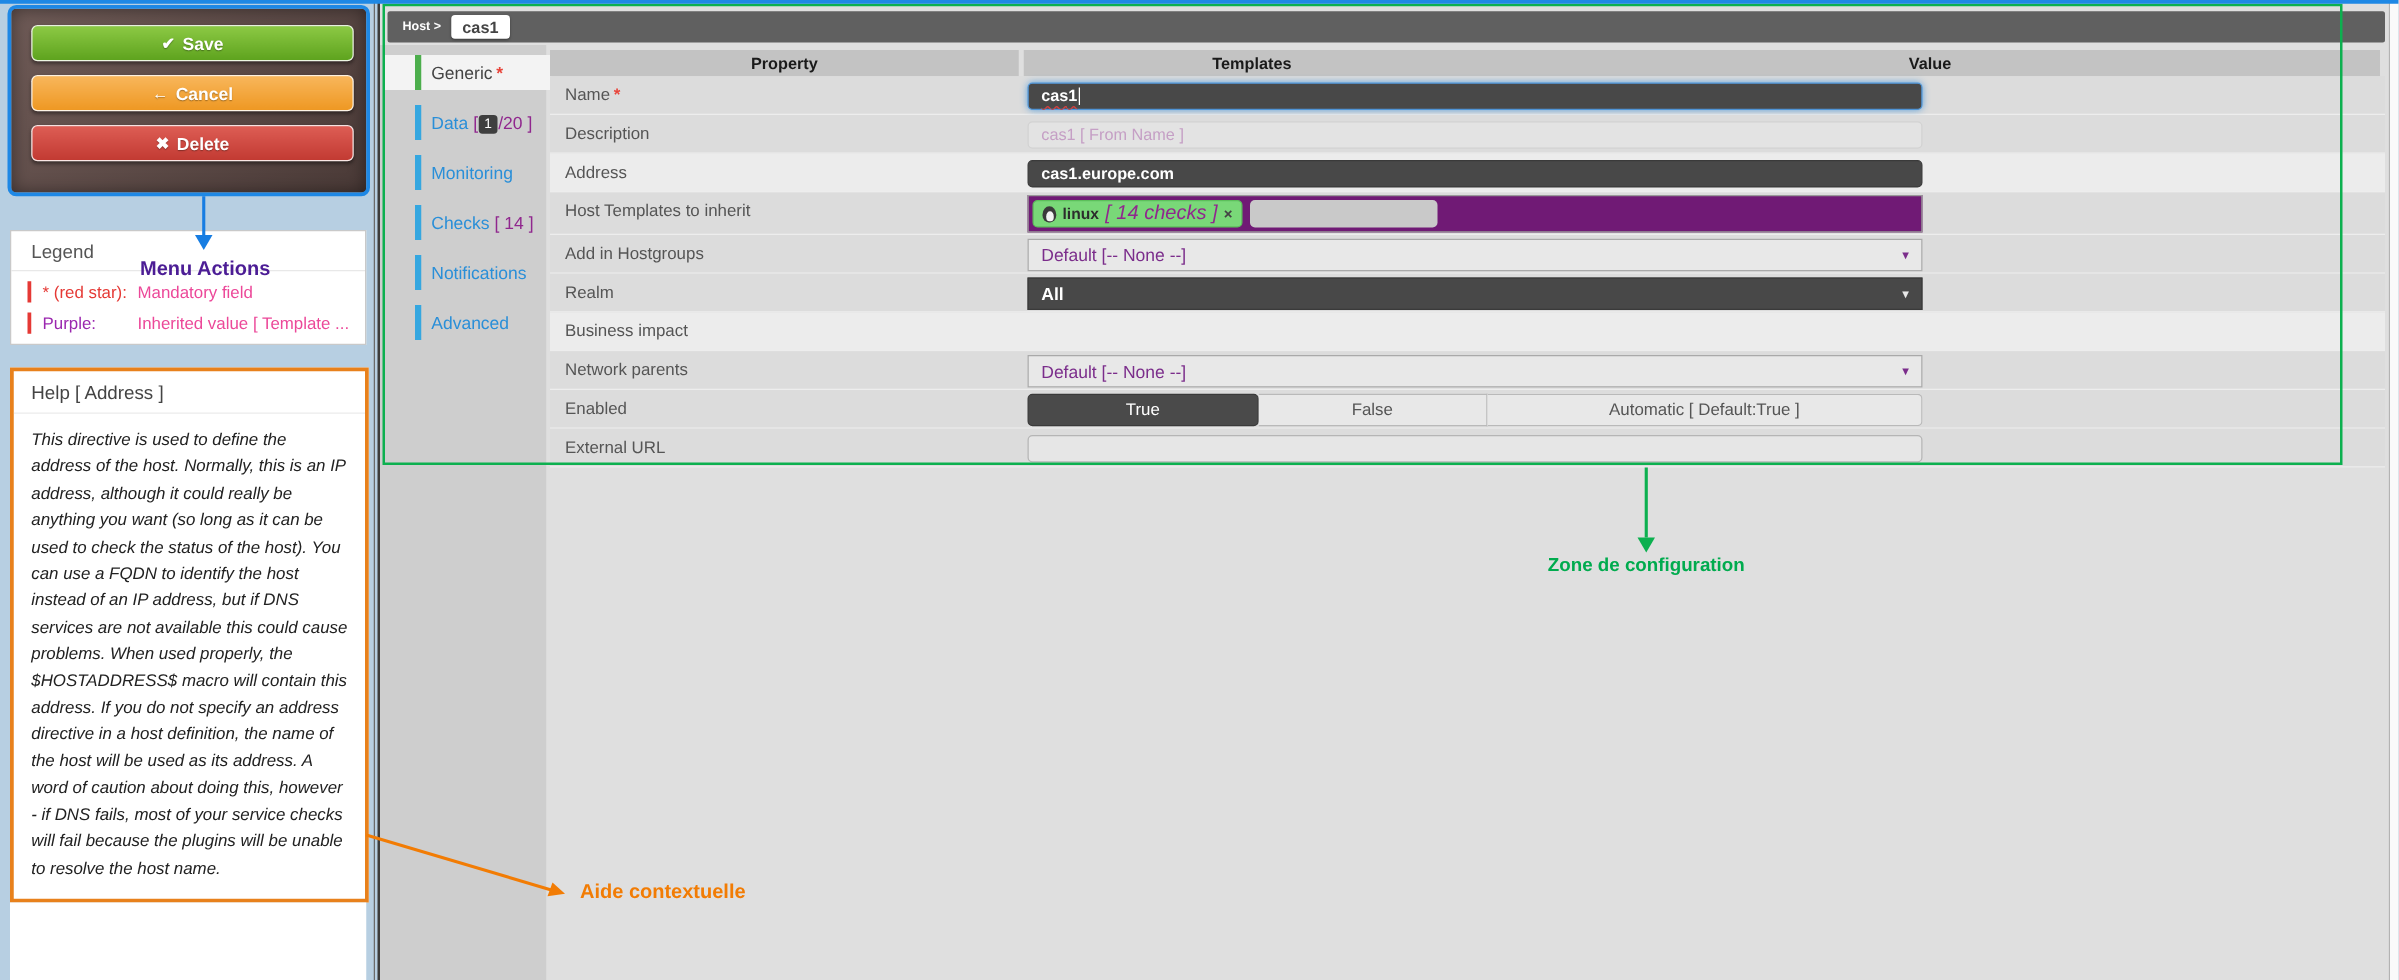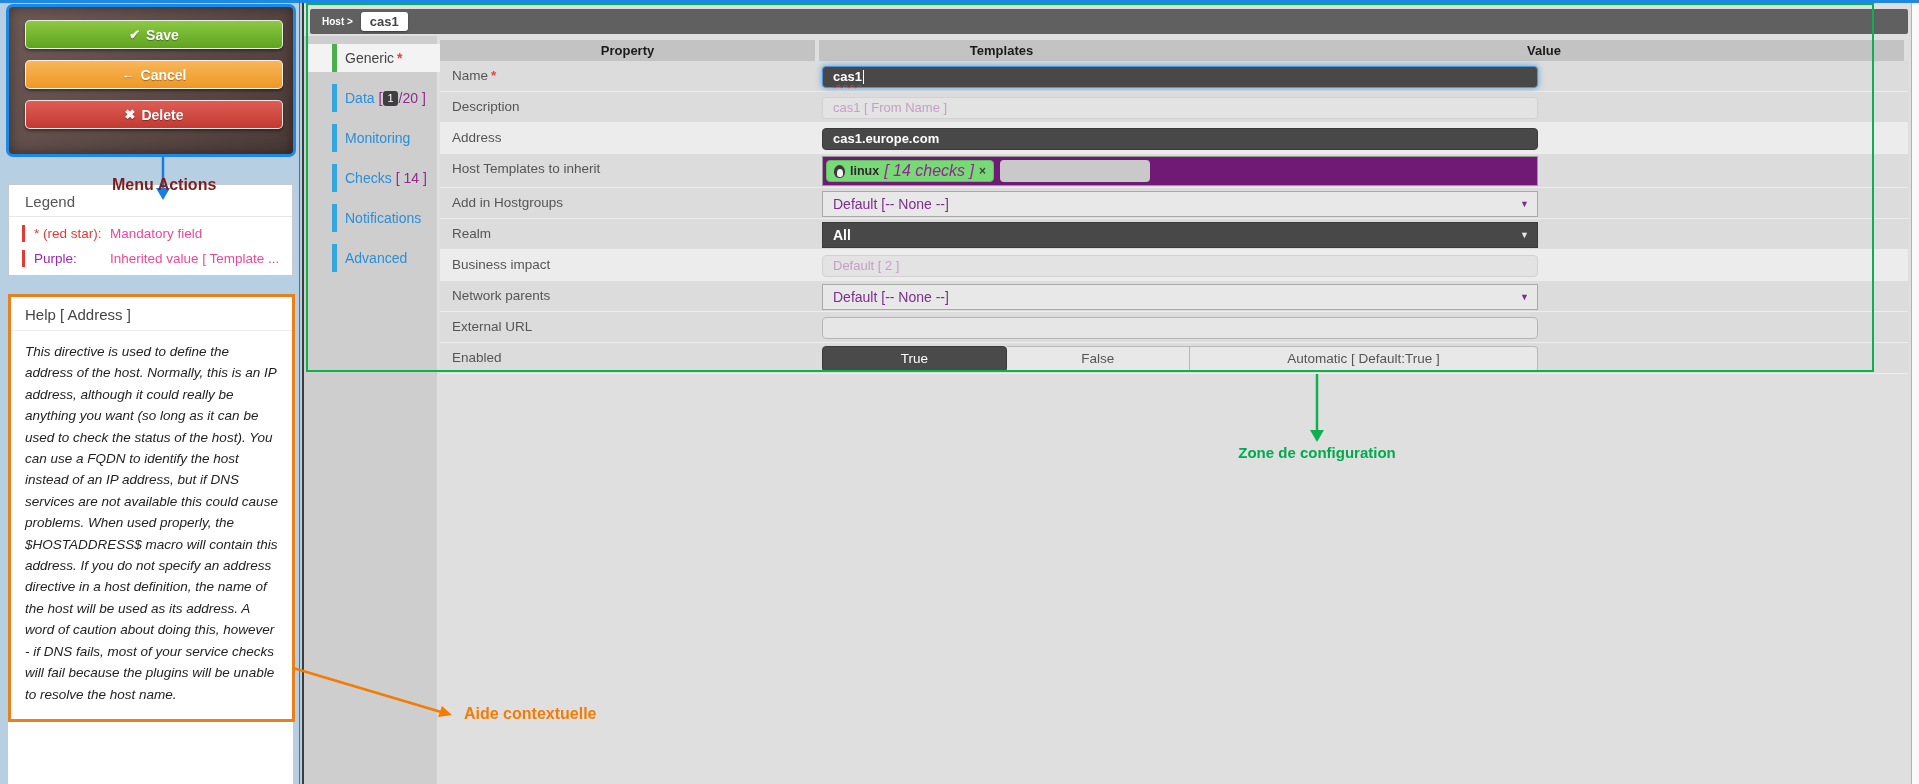--- a/index.html
+++ b/index.html
@@ -115,21 +115,21 @@
              display:flex; align-items:center; justify-content:center; flex:1; cursor:pointer; }
   .seg-opt.first { border-left-width:1px; border-radius:4px 0 0 4px; }
   .seg-opt.last { border-radius:0 4px 4px 0; flex:1.9; }
   .seg-opt.selected { background:#4a4a4a; border-color:#3a3a3a; color:#fff; border-radius:4px; }
 
   
   #green-rect { position:absolute; left:306px; top:3px; width:1568px; height:369px;
                 border:2px solid #0cb04f; z-index:40; pointer-events:none; }
   #arrows { position:absolute; left:0; top:0; z-index:50; pointer-events:none; }
   .ann { position:absolute; z-index:55; font-weight:bold; font-size:16px; }
-  #ann-menu-actions { left:112px; top:176px; color:#7f1d1d;text-align:right; }
+  #ann-menu-actions { left:112px; top:207px; color:#4c1d95;text-align:right; }
   #ann-zone { left:1192px; top:444px; width:250px; text-align:center; color:#00ab4e; font-size:15px; }
   #ann-aide { left:464px; top:705px; color:#f27c04; }
 </style>
 </head>
 <body>
 
 <div id="app">
 
   <div id="sidebar">
 
@@ -272,55 +272,50 @@
       <div class="val">
           <div class="inp sel darkfield">
             <span class="selval">All</span>
             <span class="dd">▼</span>
           </div>
         </div>
     </div>
 
     <div class="row lite">
       <div class="plabel">Business impact</div>
-      <div class="val">
-          <div class="inp litefield">
-            <span class="ph">Default [ 2 ]</span>
-          </div>
-        </div>
     </div>
 
     <div class="row dark">
       <div class="plabel">Network parents</div>
       <div class="val">
           <div class="inp sel">
             <span class="purple">Default [-- None --]</span>
             <span class="dd">▼</span>
-          </div>
-        </div>
-    </div>
-
-    <div class="row dark">
-      <div class="plabel">External URL</div>
-      <div class="val">
-          <div class="inp urlfield">
-            <span></span>
           </div>
         </div>
     </div>
 
     <div class="row dark">
       <div class="plabel">Enabled</div>
       <div class="val">
         <div class="seg">
           <div class="seg-opt first selected">True</div>
           <div class="seg-opt">False</div>
           <div class="seg-opt last">Automatic [ Default:True ]</div>
         </div>
       </div>
+    </div>
+
+    <div class="row dark">
+      <div class="plabel">External URL</div>
+      <div class="val">
+          <div class="inp urlfield">
+            <span></span>
+          </div>
+        </div>
     </div>
   </div>
 
   <div id="green-rect"></div>
 
   <svg id="arrows" width="1919" height="784" viewBox="0 0 1919 784">
     <line x1="163" y1="157" x2="163" y2="188" stroke="#177de2" stroke-width="2.5"></line>
     <polygon points="156,188 170,188 163,200" fill="#177de2"></polygon>
     <line x1="1317" y1="374" x2="1317" y2="430" stroke="#0cb04f" stroke-width="2.5"></line>
     <polygon points="1310,430 1324,430 1317,442" fill="#0cb04f"></polygon>

